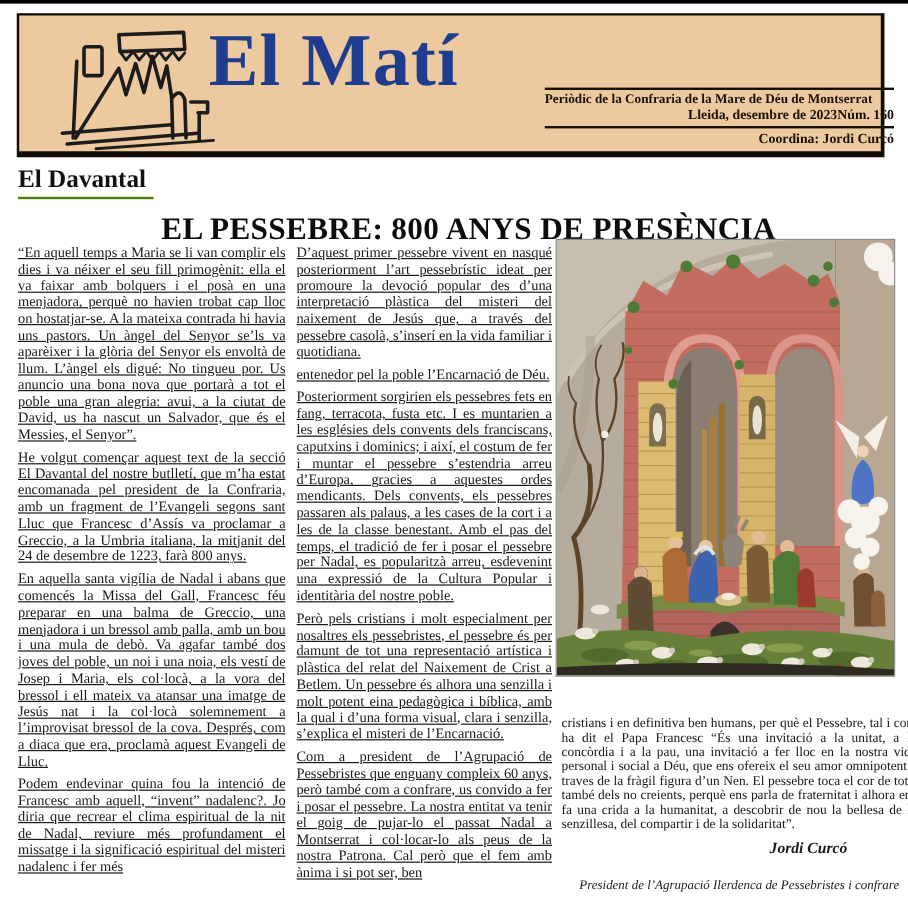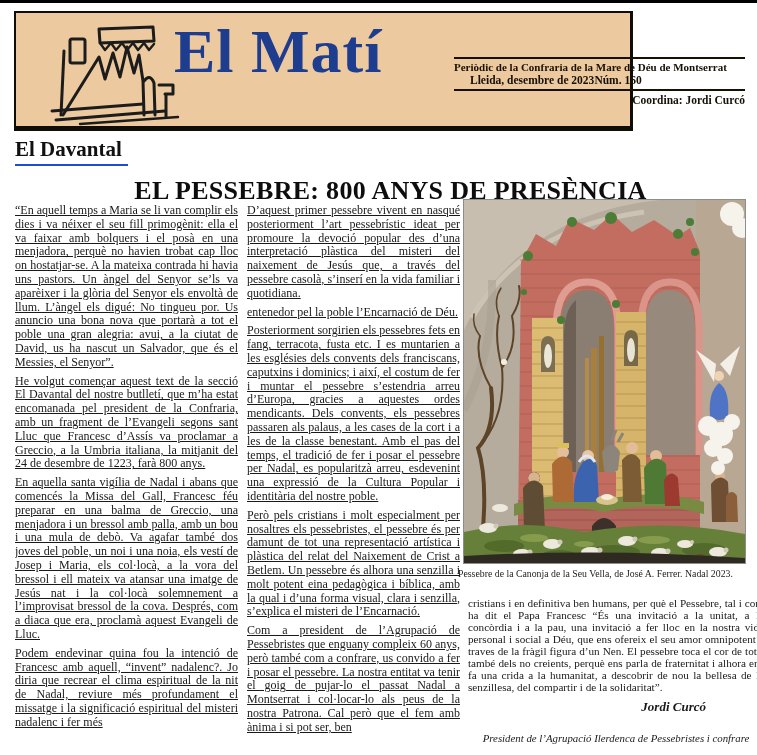--- a/index.html
+++ b/index.html
@@ -1,36 +1,36 @@
 <!DOCTYPE html>
 <html lang="ca"><head>
 <meta charset="utf-8">
 <style>
   html,body{margin:0;padding:0;background:#ffffff;}
   .page{position:relative;width:757px;height:755px;background:#ffffff;overflow:hidden;
         font-family:"Liberation Serif",serif;color:#141414;}
   .top-rule{position:absolute;left:0;top:0;width:757px;height:3px;background:#000;}
 
   
-  .masthead{position:absolute;left:14px;top:11px;width:619px;height:120px;
+  .masthead{position:absolute;left:14px;top:11px;width:723px;height:120px;
             background:#ecc99e;border:2px solid #100c06;border-bottom-width:5px;
             border-right-width:3px;box-sizing:border-box;}
   .logo{position:absolute;left:26px;top:10px;}
   .mast-title{position:absolute;left:158px;top:6px;font-size:62px;line-height:1.05;
               font-weight:bold;color:#1e3d8f;letter-spacing:1px;}
-  .mast-right{position:absolute;left:438px;top:44px;width:291px;color:#171005;}
+  .mast-right{position:absolute;left:438px;top:60px;width:291px;color:#171005;}
   .mr-rule{height:2px;background:#171005;}
   .mr-line1{font-size:11px;font-weight:bold;white-space:nowrap;padding:2px 0 0;}
-  .mr-line2{display:flex;justify-content:flex-start;font-size:11.5px;font-weight:bold;
-            padding:1px 0 3px;margin-left:16px;}
+  .mr-line2{display:flex;justify-content:flex-end;font-size:11.5px;font-weight:bold;
+            padding:1px 0 3px;}
   .mr-coord{text-align:right;font-size:11.5px;font-weight:bold;padding-top:3px;}
 
   
   .davantal{position:absolute;left:15px;top:137px;font-size:21px;font-weight:bold;
-            color:#111;border-bottom:2px solid #1d4ed8;padding:0 6px 2px 0;}
+            color:#111;border-bottom:2px solid #4d7c0f;padding:0 6px 2px 0;}
   .headline{position:absolute;left:0;top:164px;width:757px;margin:12px;text-align:center;
             font-size:26px;font-weight:bold;color:#0d0d0d;letter-spacing:.3px;}
 
   
   .col{position:absolute;top:204px;height:551px;overflow:hidden;text-align:justify;
        font-size:12px;line-height:13.8px;color:#191919;}
   .col p{margin:0 0 5px 0;text-decoration:underline;}
   .col1{left:15px;width:223px;}
   .col2{left:247px;width:213px;}
 
@@ -255,21 +255,20 @@
       </g>
 
       <g fill="#6a4a26">
           <ellipse cx="236" cy="358" rx="6" ry="4"></ellipse>
           <ellipse cx="252" cy="360" rx="5" ry="3"></ellipse>
           <ellipse cx="112" cy="358" rx="6" ry="4"></ellipse>
         </g>
 
       <path d="M0,356 Q140,348 281,358 L281,363 L0,363 Z" fill="#2e2a22"></path>
     </svg>
-    <figcaption class="photo-caption">Pessebre de la Canonja de la Seu Vella, de José A. Ferrer. Nadal 2023.</figcaption>
   </figure>
 
   <div class="col3">
     <p>cristians i en definitiva ben humans, per què el Pessebre, tal i com ha dit el Papa Francesc “És una invitació a la unitat, a la concòrdia i a la pau, una invitació a fer lloc en la nostra vida personal i social a Déu, que ens ofereix el seu amor omnipotent a traves de la fràgil figura d’un Nen. El pessebre toca el cor de tots, també dels no creients, perquè ens parla de fraternitat i alhora ens fa una crida a la humanitat, a descobrir de nou la bellesa de la senzillesa, del compartir i de la solidaritat”.</p>
     <div class="sig-name">Jordi Curcó</div>
     <div class="sig-role">President de l’Agrupació Ilerdenca de Pessebristes i confrare</div>
   </div>
 </div>
 
 </body></html>

